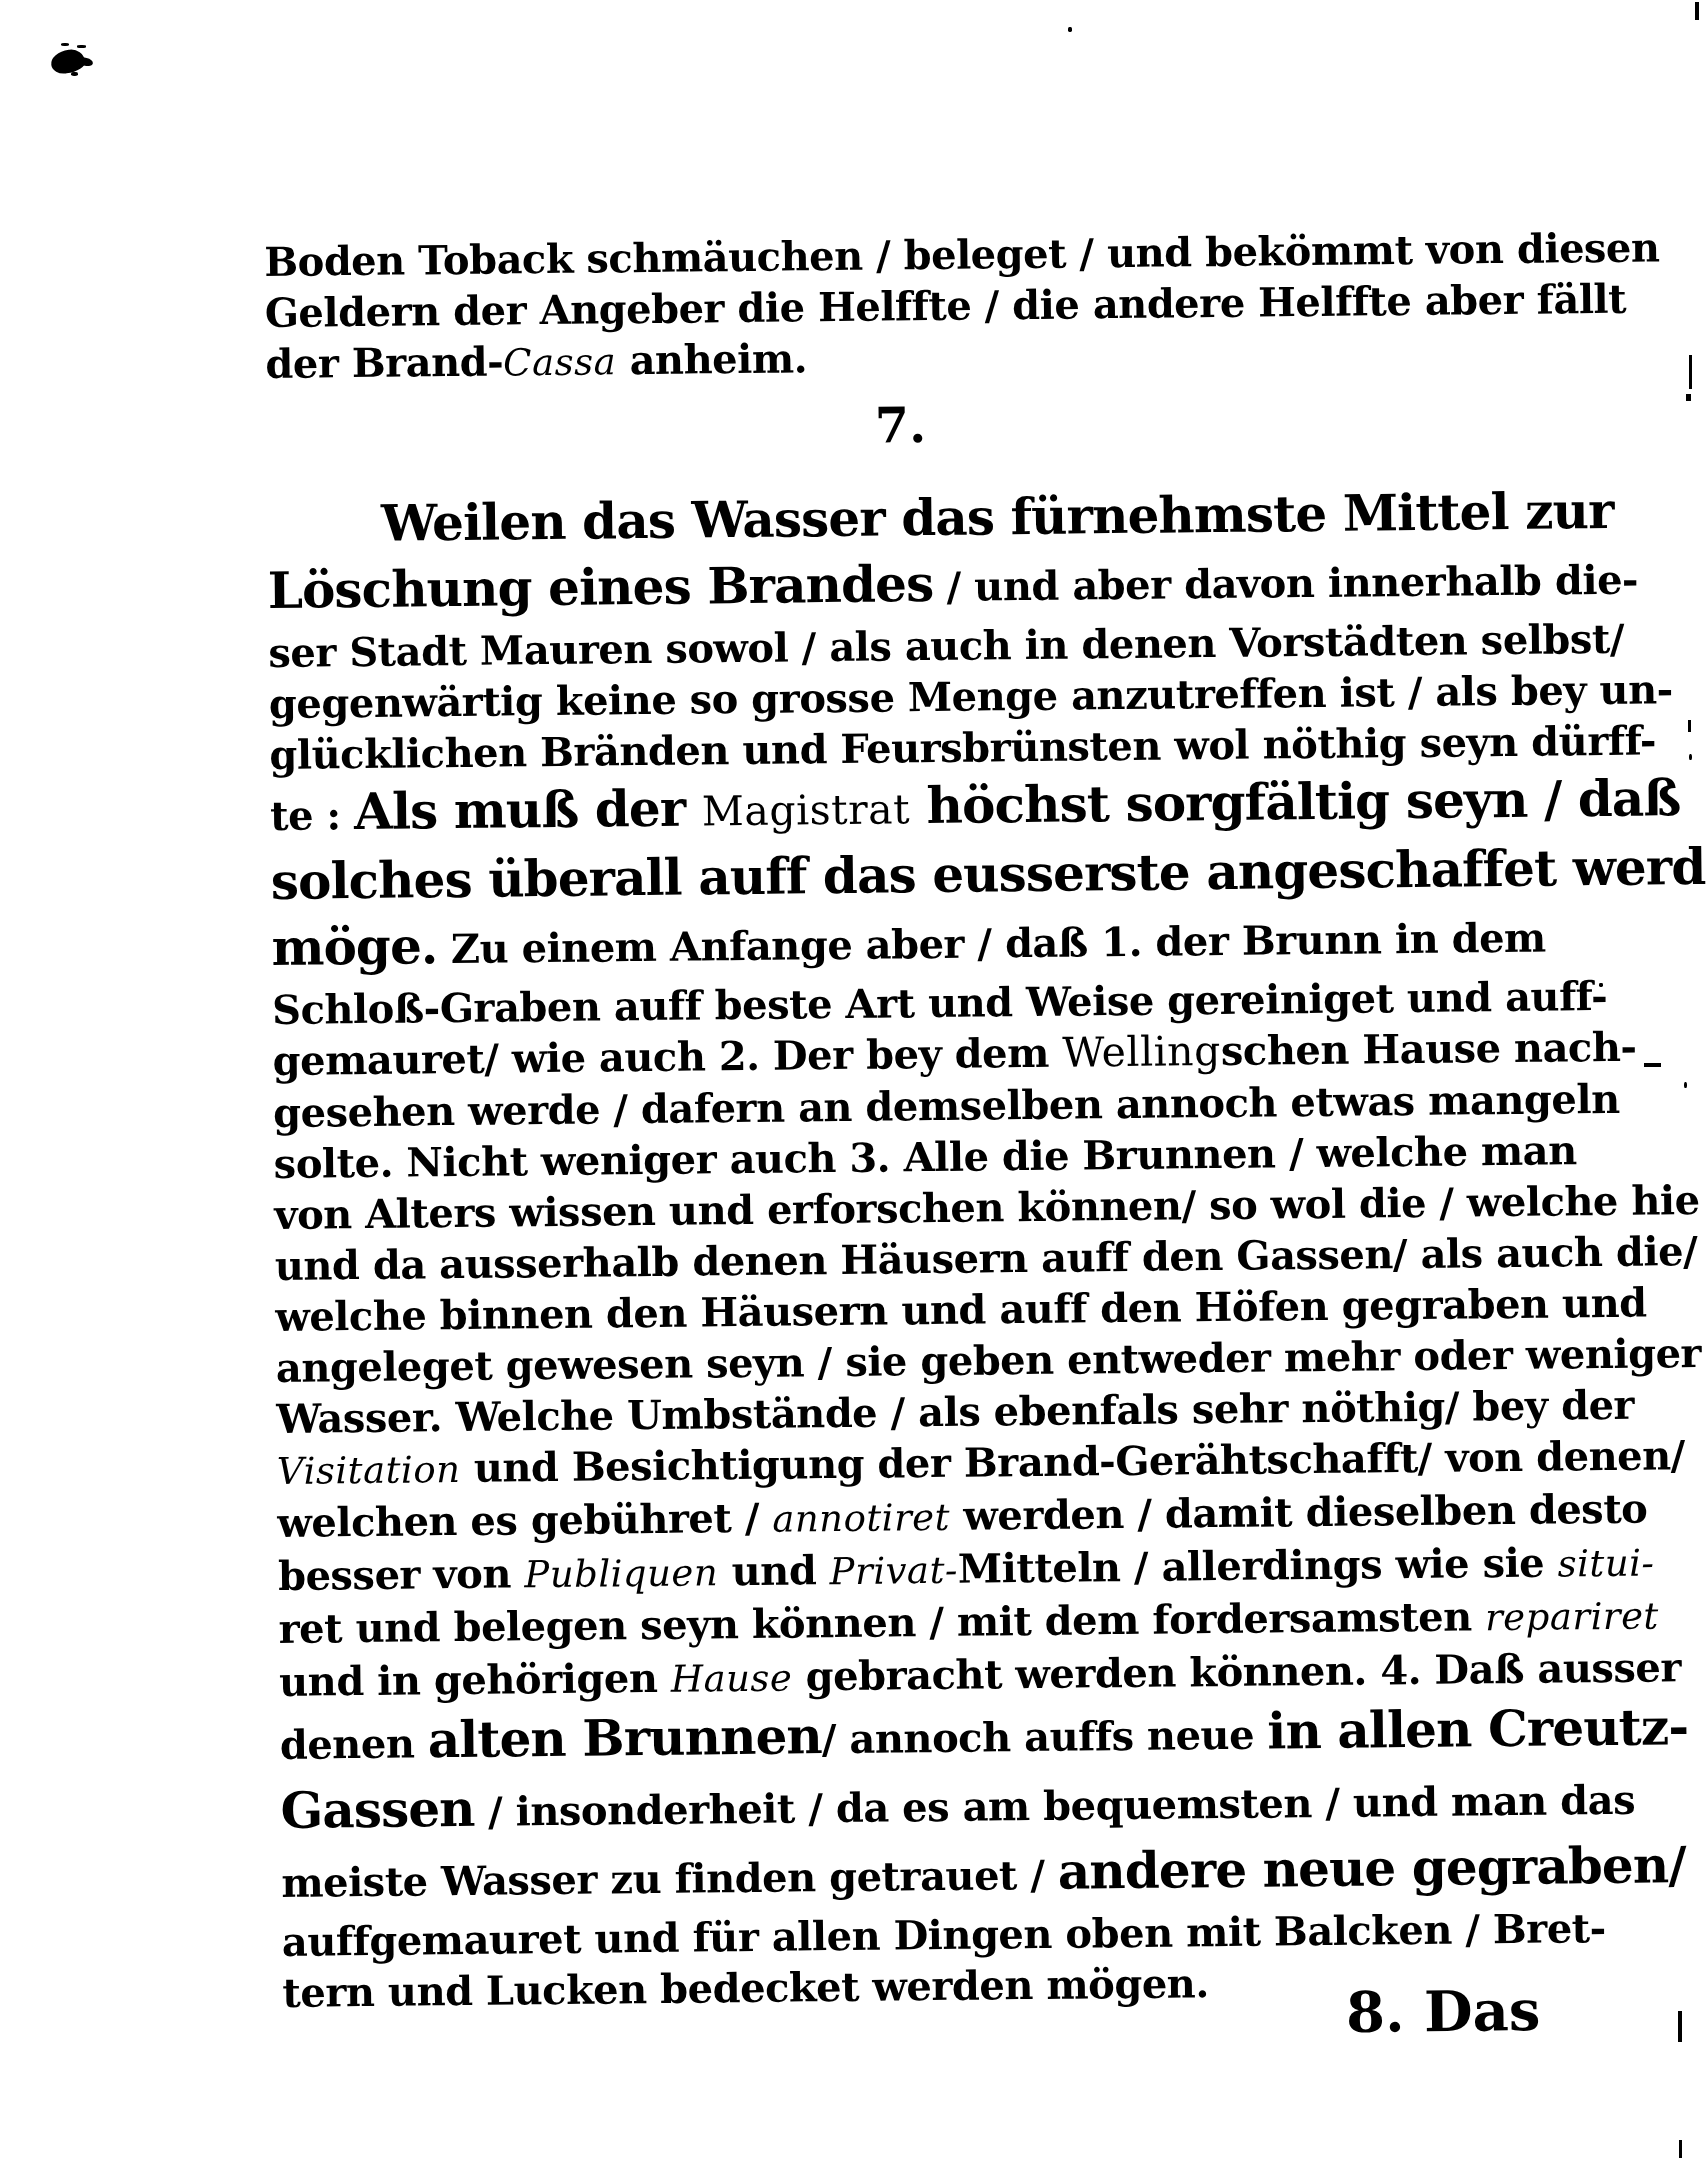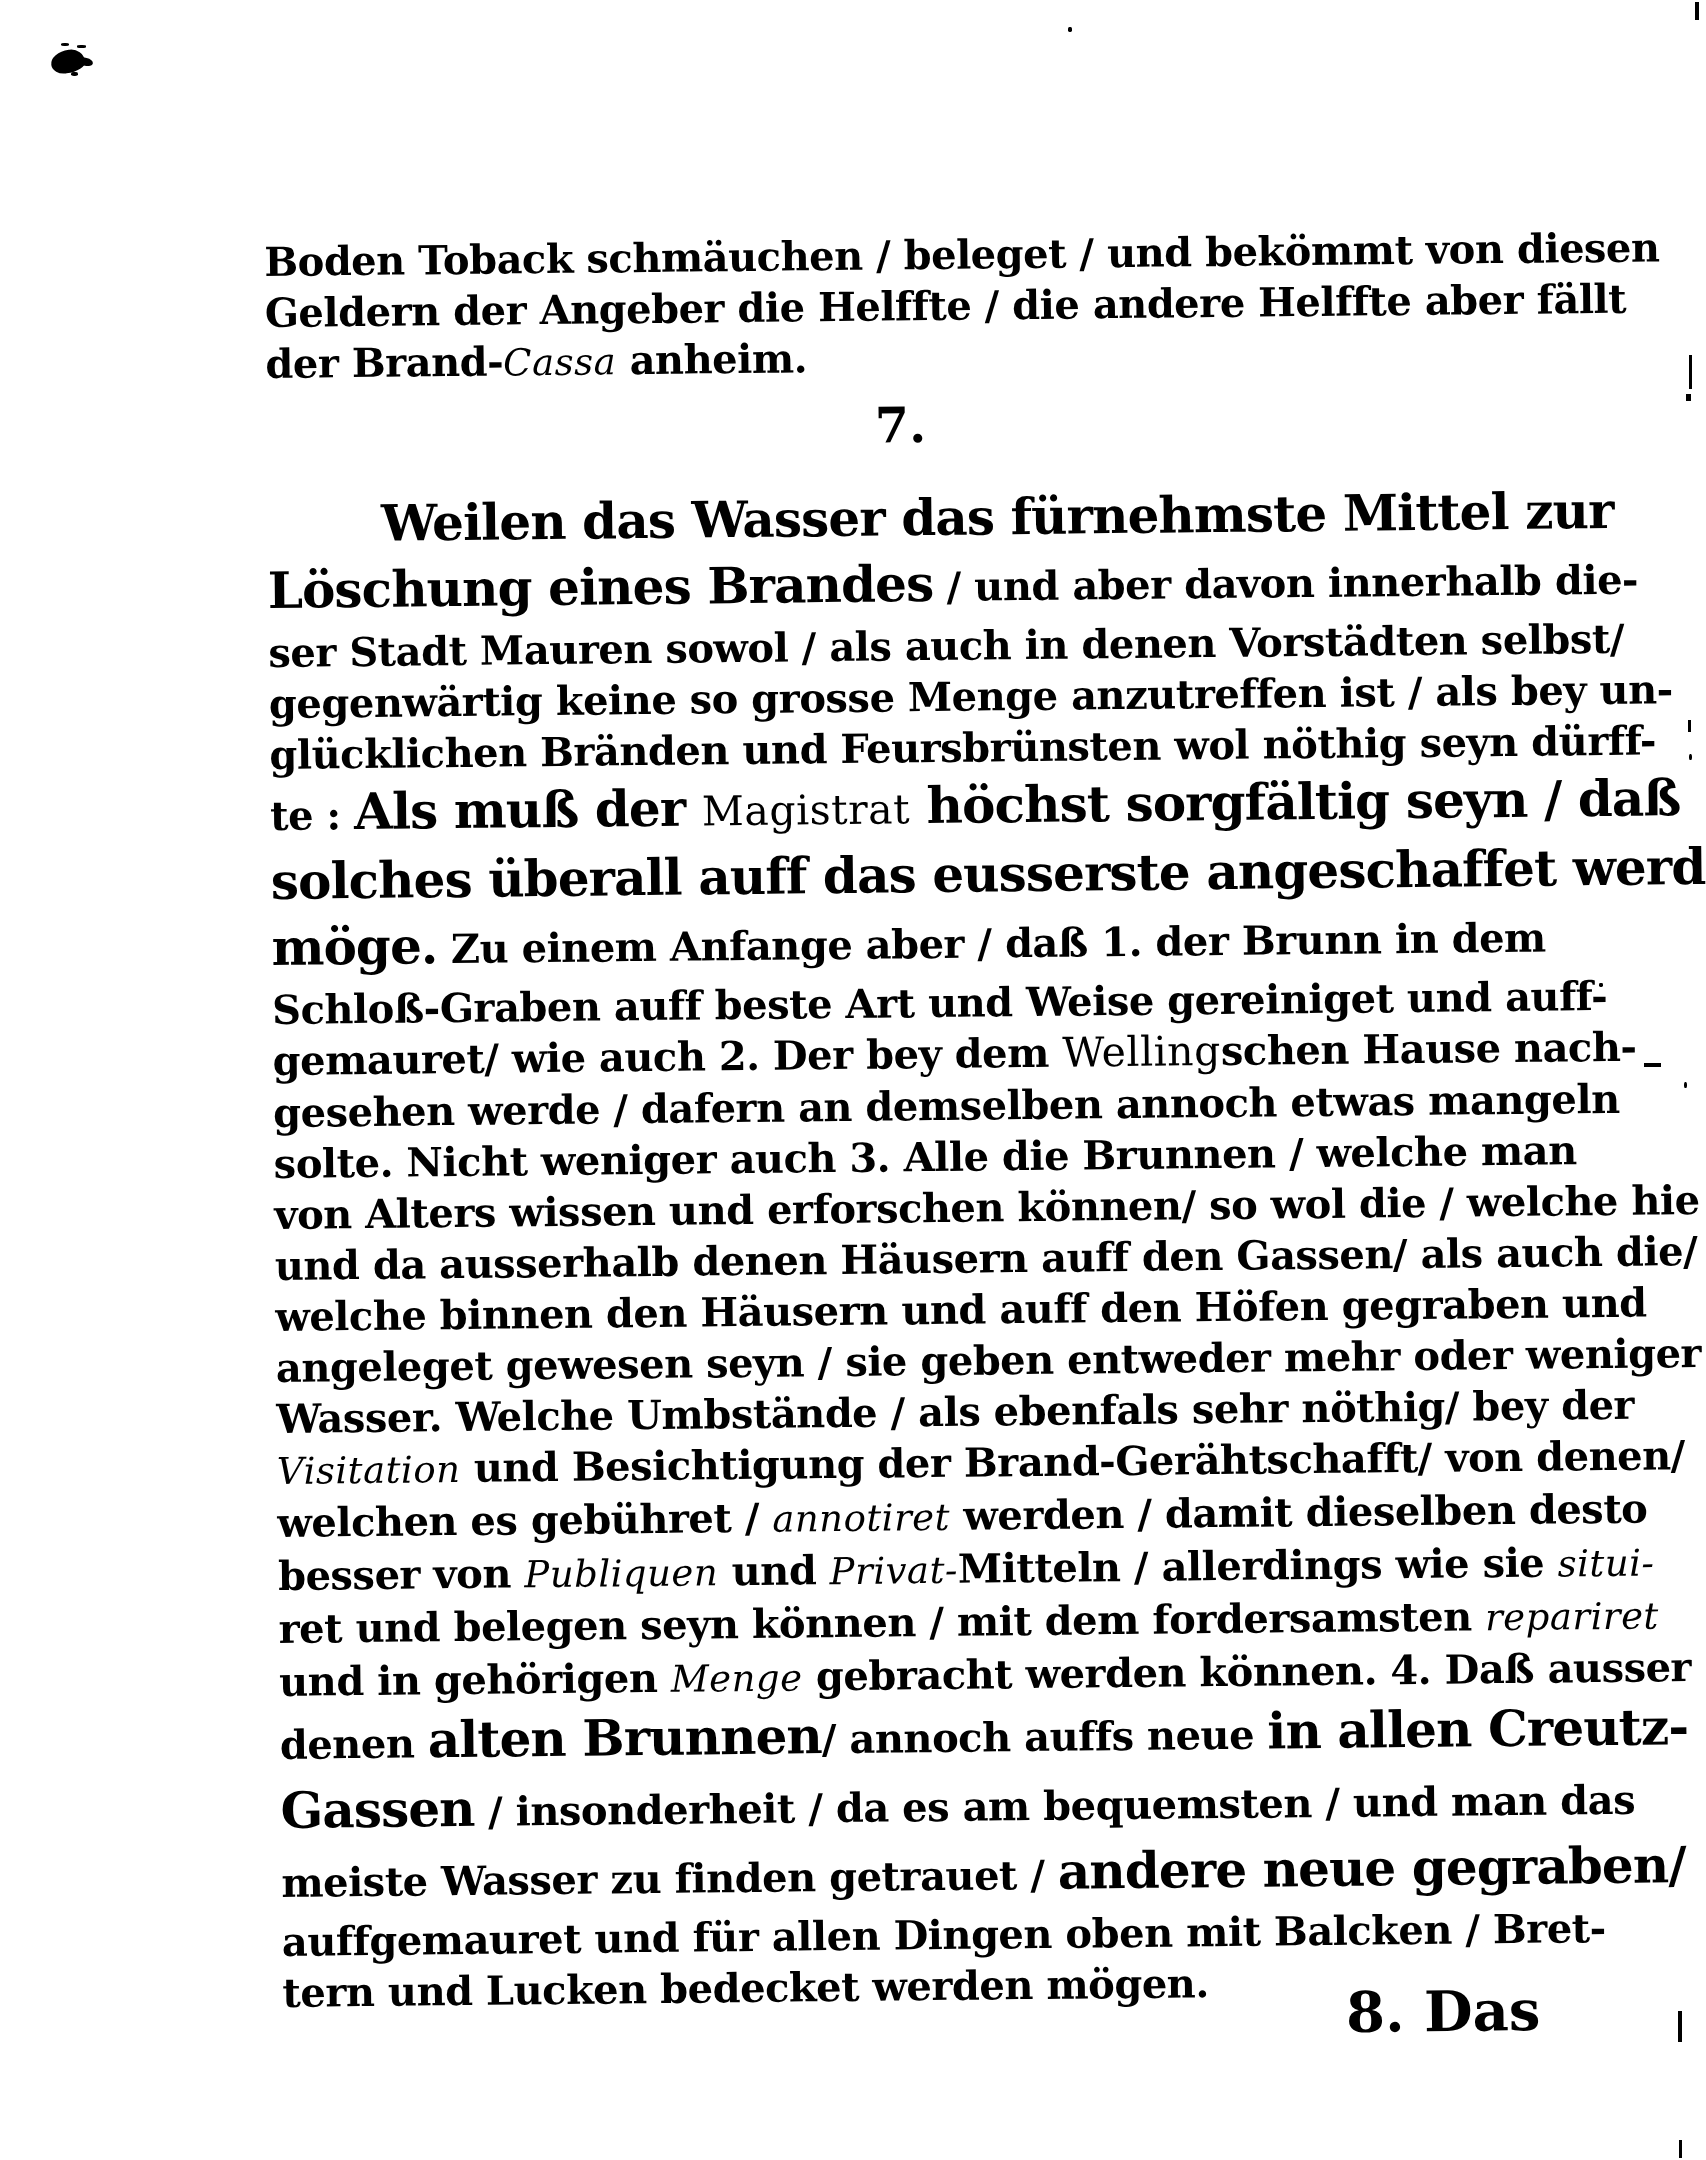--- a/index.html
+++ b/index.html
@@ -114,21 +114,21 @@
         <div class="line line-n"><span class="seg-n">solte.  Nicht weniger auch 3. Alle die Brunnen /  welche man</span></div>
         <div class="line line-n"><span class="seg-n">von Alters wissen und erforschen können/ so wol die / welche hie</span></div>
         <div class="line line-n"><span class="seg-n">und da ausserhalb denen Häusern auff den Gassen/ als auch die/</span></div>
         <div class="line line-n"><span class="seg-n">welche binnen den Häusern und auff den Höfen gegraben und</span></div>
         <div class="line line-n"><span class="seg-n">angeleget gewesen seyn / sie geben entweder mehr oder weniger</span></div>
         <div class="line line-n"><span class="seg-n">Wasser.  Welche Umbstände / als ebenfals sehr nöthig/ bey der</span></div>
         <div class="line line-n"><span class="seg-ant-i">Visitation</span><span class="seg-n"> und Besichtigung der Brand-Gerähtschafft/ von denen/</span></div>
         <div class="line line-n"><span class="seg-n">welchen es gebühret / </span><span class="seg-ant-i">annotiret</span><span class="seg-n"> werden / damit dieselben desto</span></div>
         <div class="line line-n"><span class="seg-n">besser von </span><span class="seg-ant-i">Publiquen</span><span class="seg-n"> und </span><span class="seg-ant-i">Privat-</span><span class="seg-n">Mitteln / allerdings wie sie </span><span class="seg-ant-i">situi-</span></div>
         <div class="line line-n"><span class="seg-n">ret und belegen seyn können / mit dem fordersamsten </span><span class="seg-ant-i">repariret</span></div>
-        <div class="line line-n"><span class="seg-n">und in gehörigen </span><span class="seg-ant-i">Menge</span><span class="seg-n"> gebracht werden können.   4. Daß ausser</span></div>
+        <div class="line line-n"><span class="seg-n">und in gehörigen </span><span class="seg-ant-i">Hause</span><span class="seg-n"> gebracht werden können.   4. Daß ausser</span></div>
         <div class="line line-b"><span class="seg-n">denen </span><span class="seg-b">alten Brunnen</span><span class="seg-n">/ annoch auffs neue </span><span class="seg-b">in allen Creutz-</span></div>
         <div class="line line-b"><span class="seg-b">Gassen</span><span class="seg-n"> / insonderheit / da es am bequemsten /  und man das</span></div>
         <div class="line line-b"><span class="seg-n">meiste Wasser zu finden getrauet / </span><span class="seg-b">andere neue gegraben/</span></div>
         <div class="line line-n"><span class="seg-n">auffgemauret und für allen Dingen oben mit Balcken / Bret-</span></div>
         <div class="line line-n"><span class="seg-n">tern und Lucken bedecket werden mögen.</span></div>
       </div>
 
   </div>
 
   <div class="catchword">8. Das</div>

